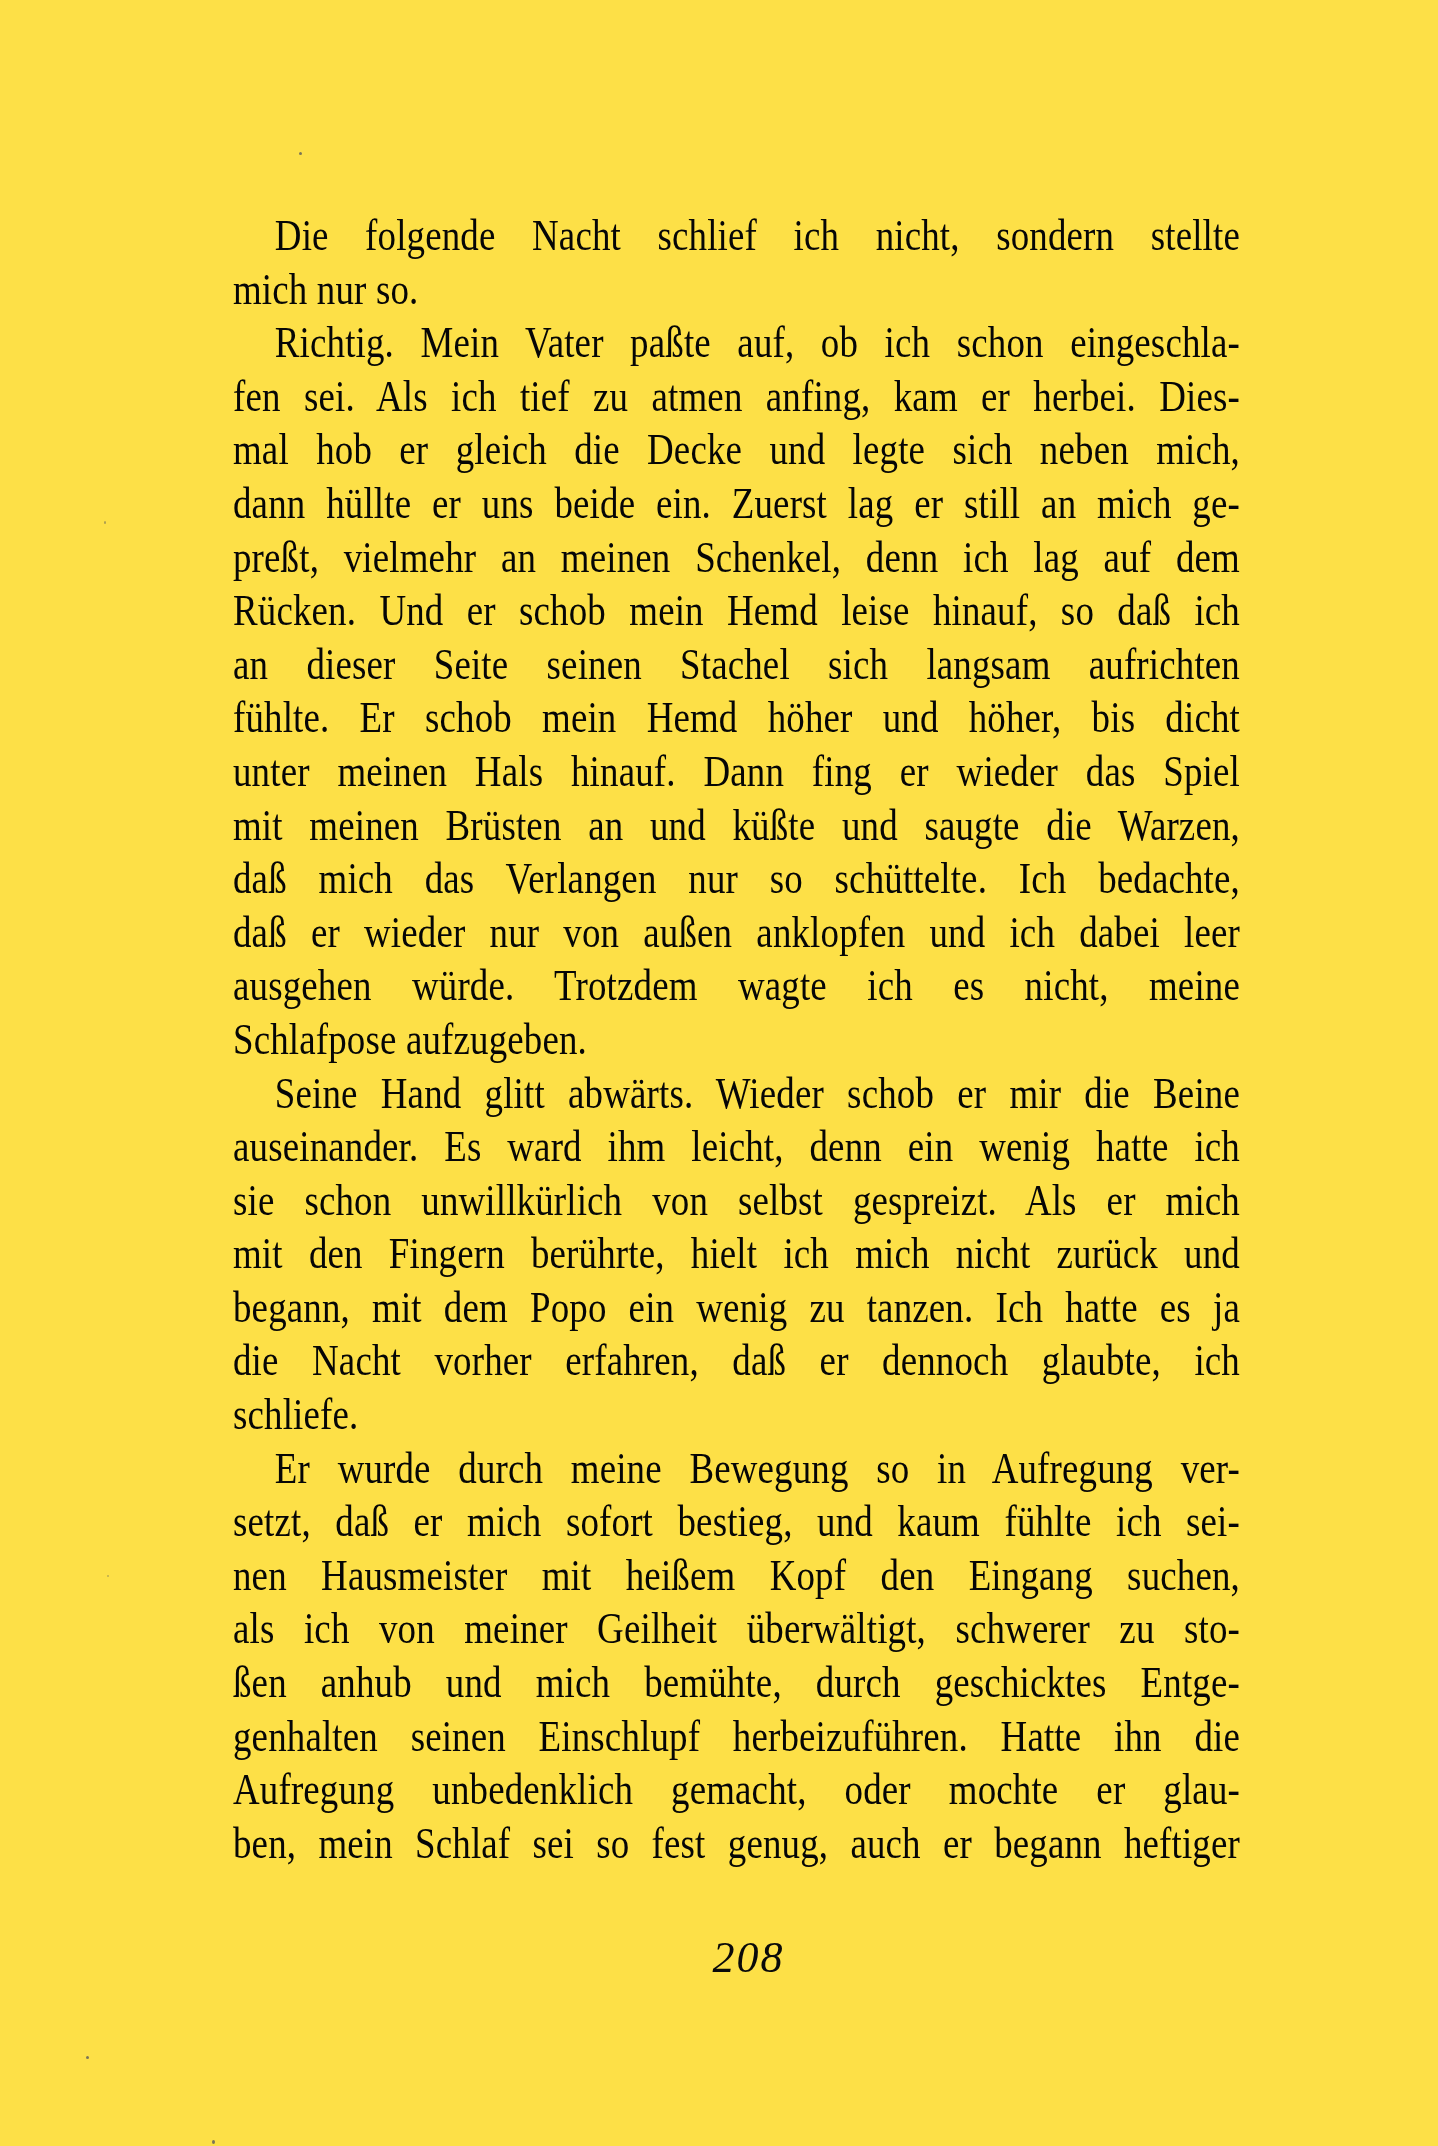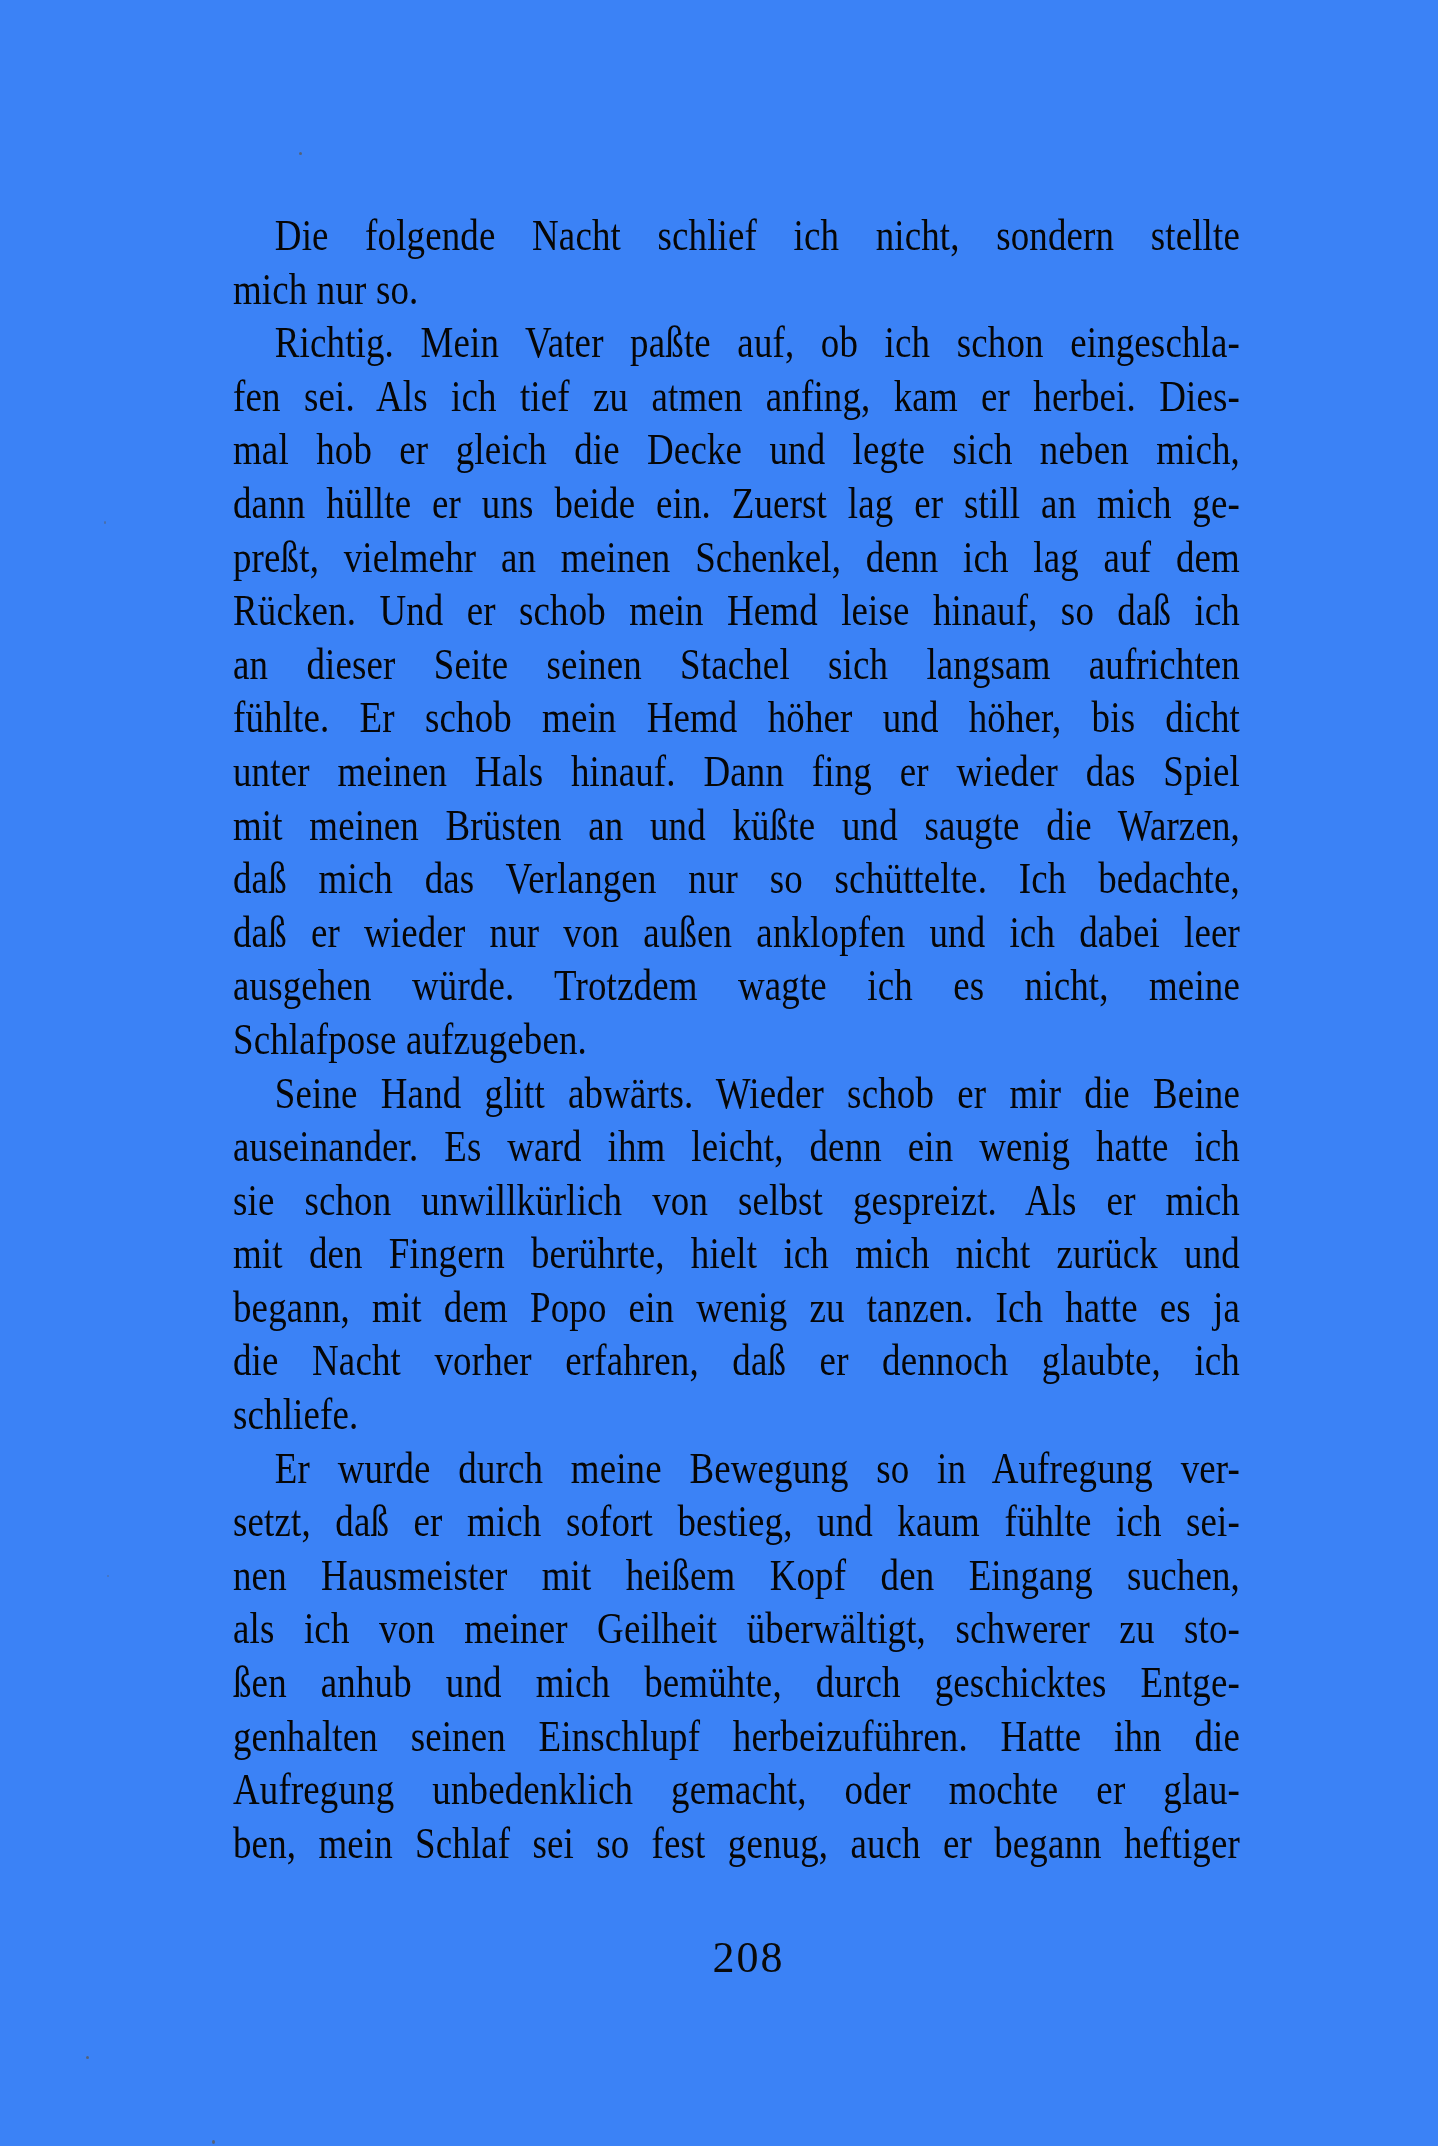--- a/index.html
+++ b/index.html
@@ -11,21 +11,21 @@
     width: 1438px;
     height: 2146px;
     position: relative;
     overflow: hidden;
     font-family: "Liberation Serif", "DejaVu Serif", serif;
     color: #060606;
   }
   .page {
     position: absolute;
     inset: 0;
-    background: #3b82f6;
+    background: #fde047;
   }
   .text-block {
     position: absolute;
     left: 233px;
     top: 209px;
     width: 1228px;               
     transform: scaleX(0.82);
     transform-origin: 0 0;
     font-size: 45px;
     line-height: 53.6px;
@@ -49,20 +49,21 @@
     position: absolute;
     left: 233px;
     width: 1007px;
     top: 1931px;
     font-size: 44px;
     line-height: 53.6px;
     text-align: center;
     letter-spacing: 2px;
     color: #0a0a0a;
     transform: translateX(12px);
+    font-style: italic;
   }
   .speck {
     position: absolute;
     background: #5a5a5a;
     border-radius: 50%;
     opacity: 0.8;
   }
   .speck.s1 { left: 299px; top: 152px; width: 3px; height: 3px; }
   .speck.s2 { left: 104px; top: 521px; width: 2px; height: 3px; opacity: 0.5; }
   .speck.s3 { left: 107px; top: 1575px; width: 2px; height: 2px; opacity: 0.4; }

